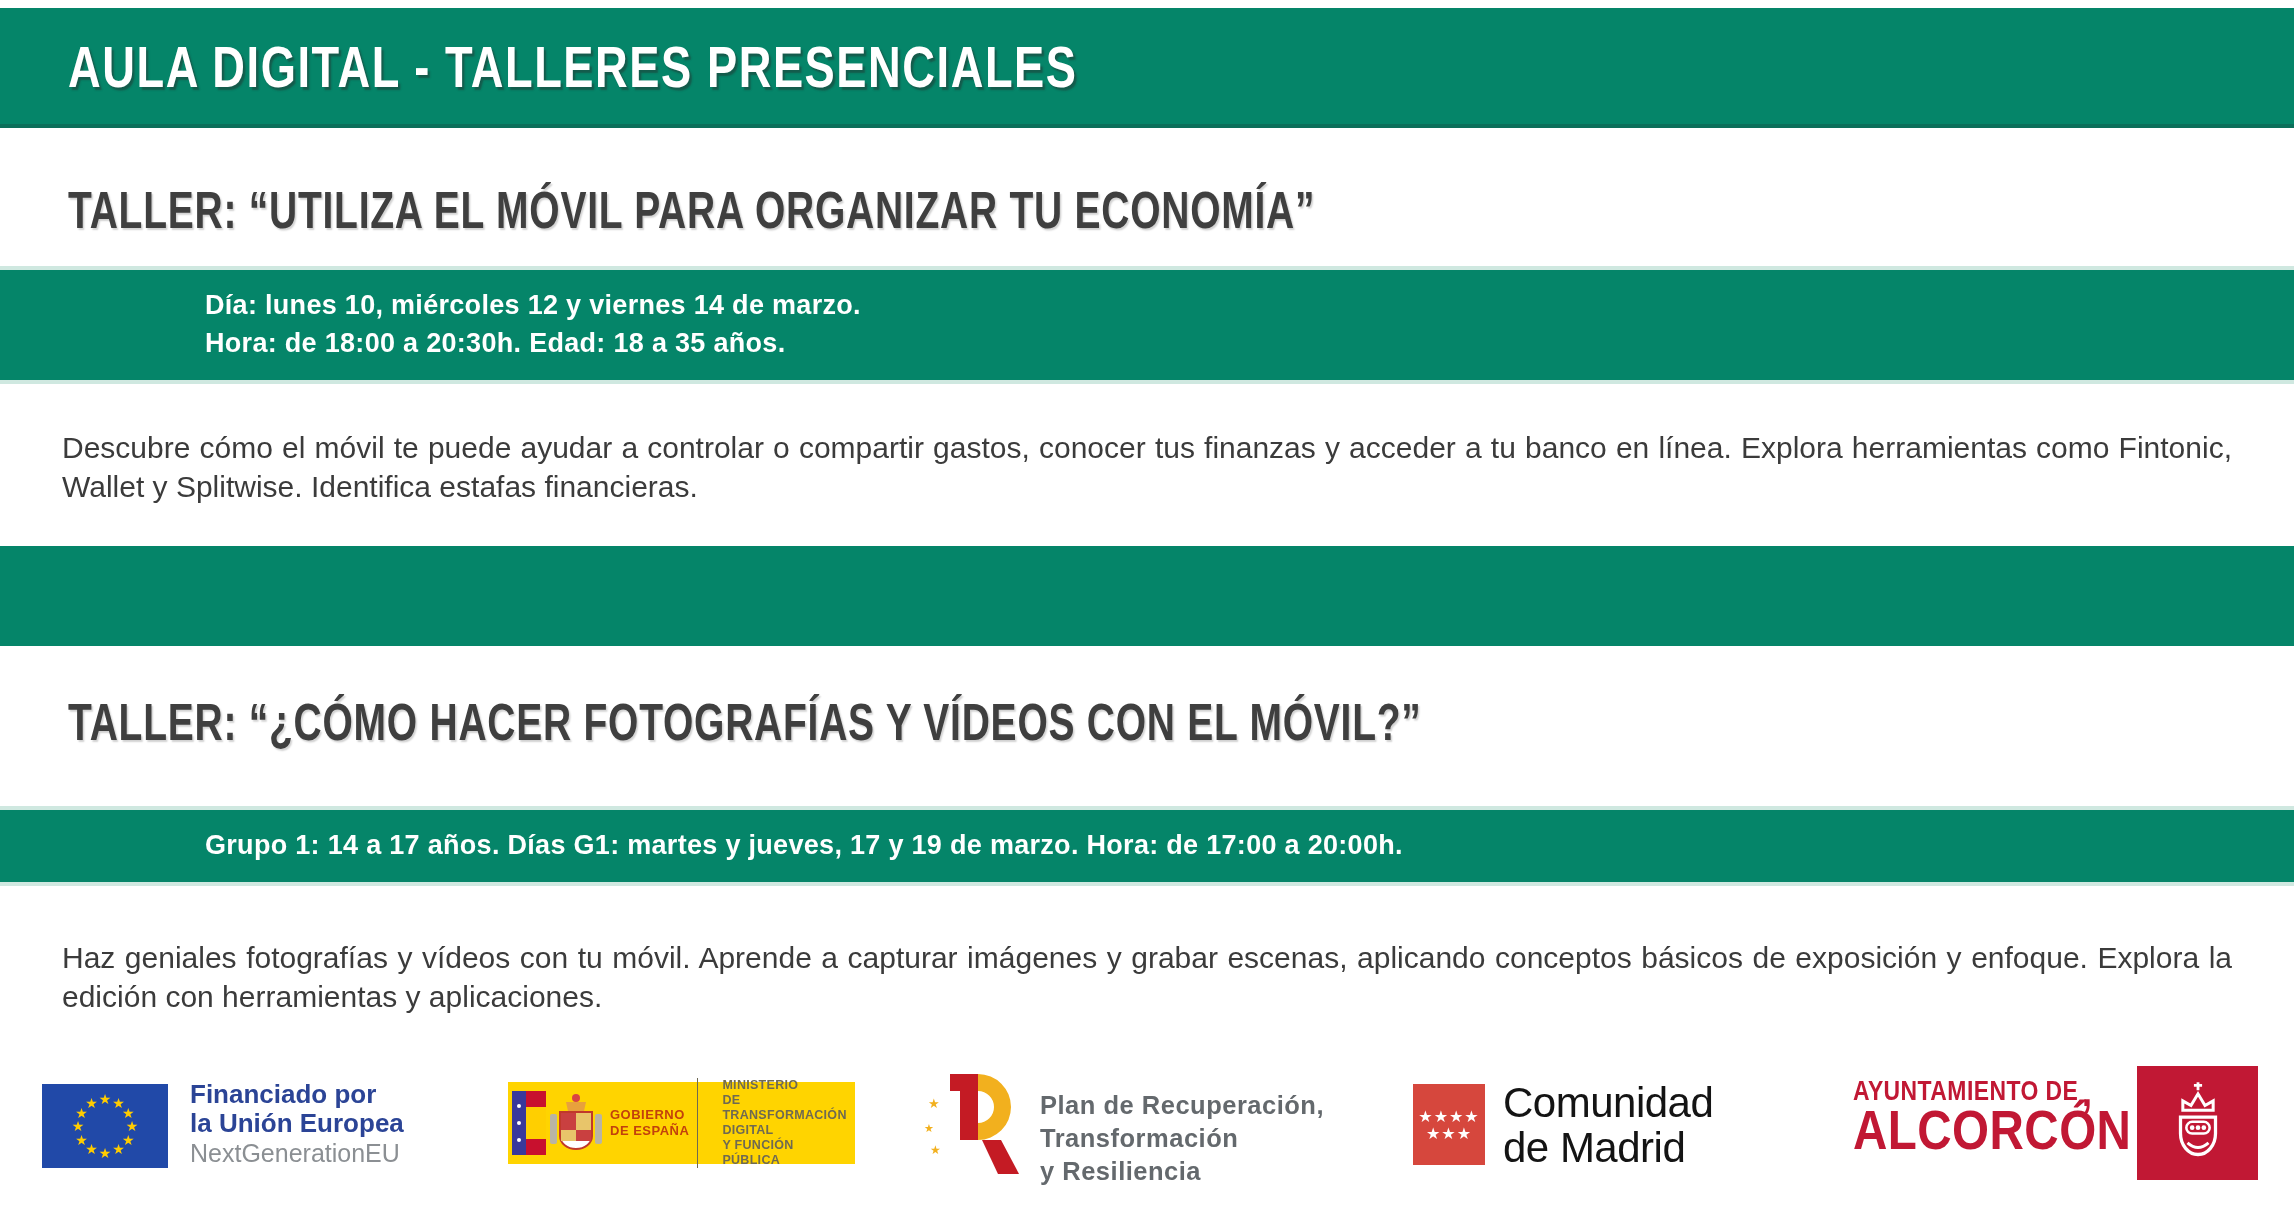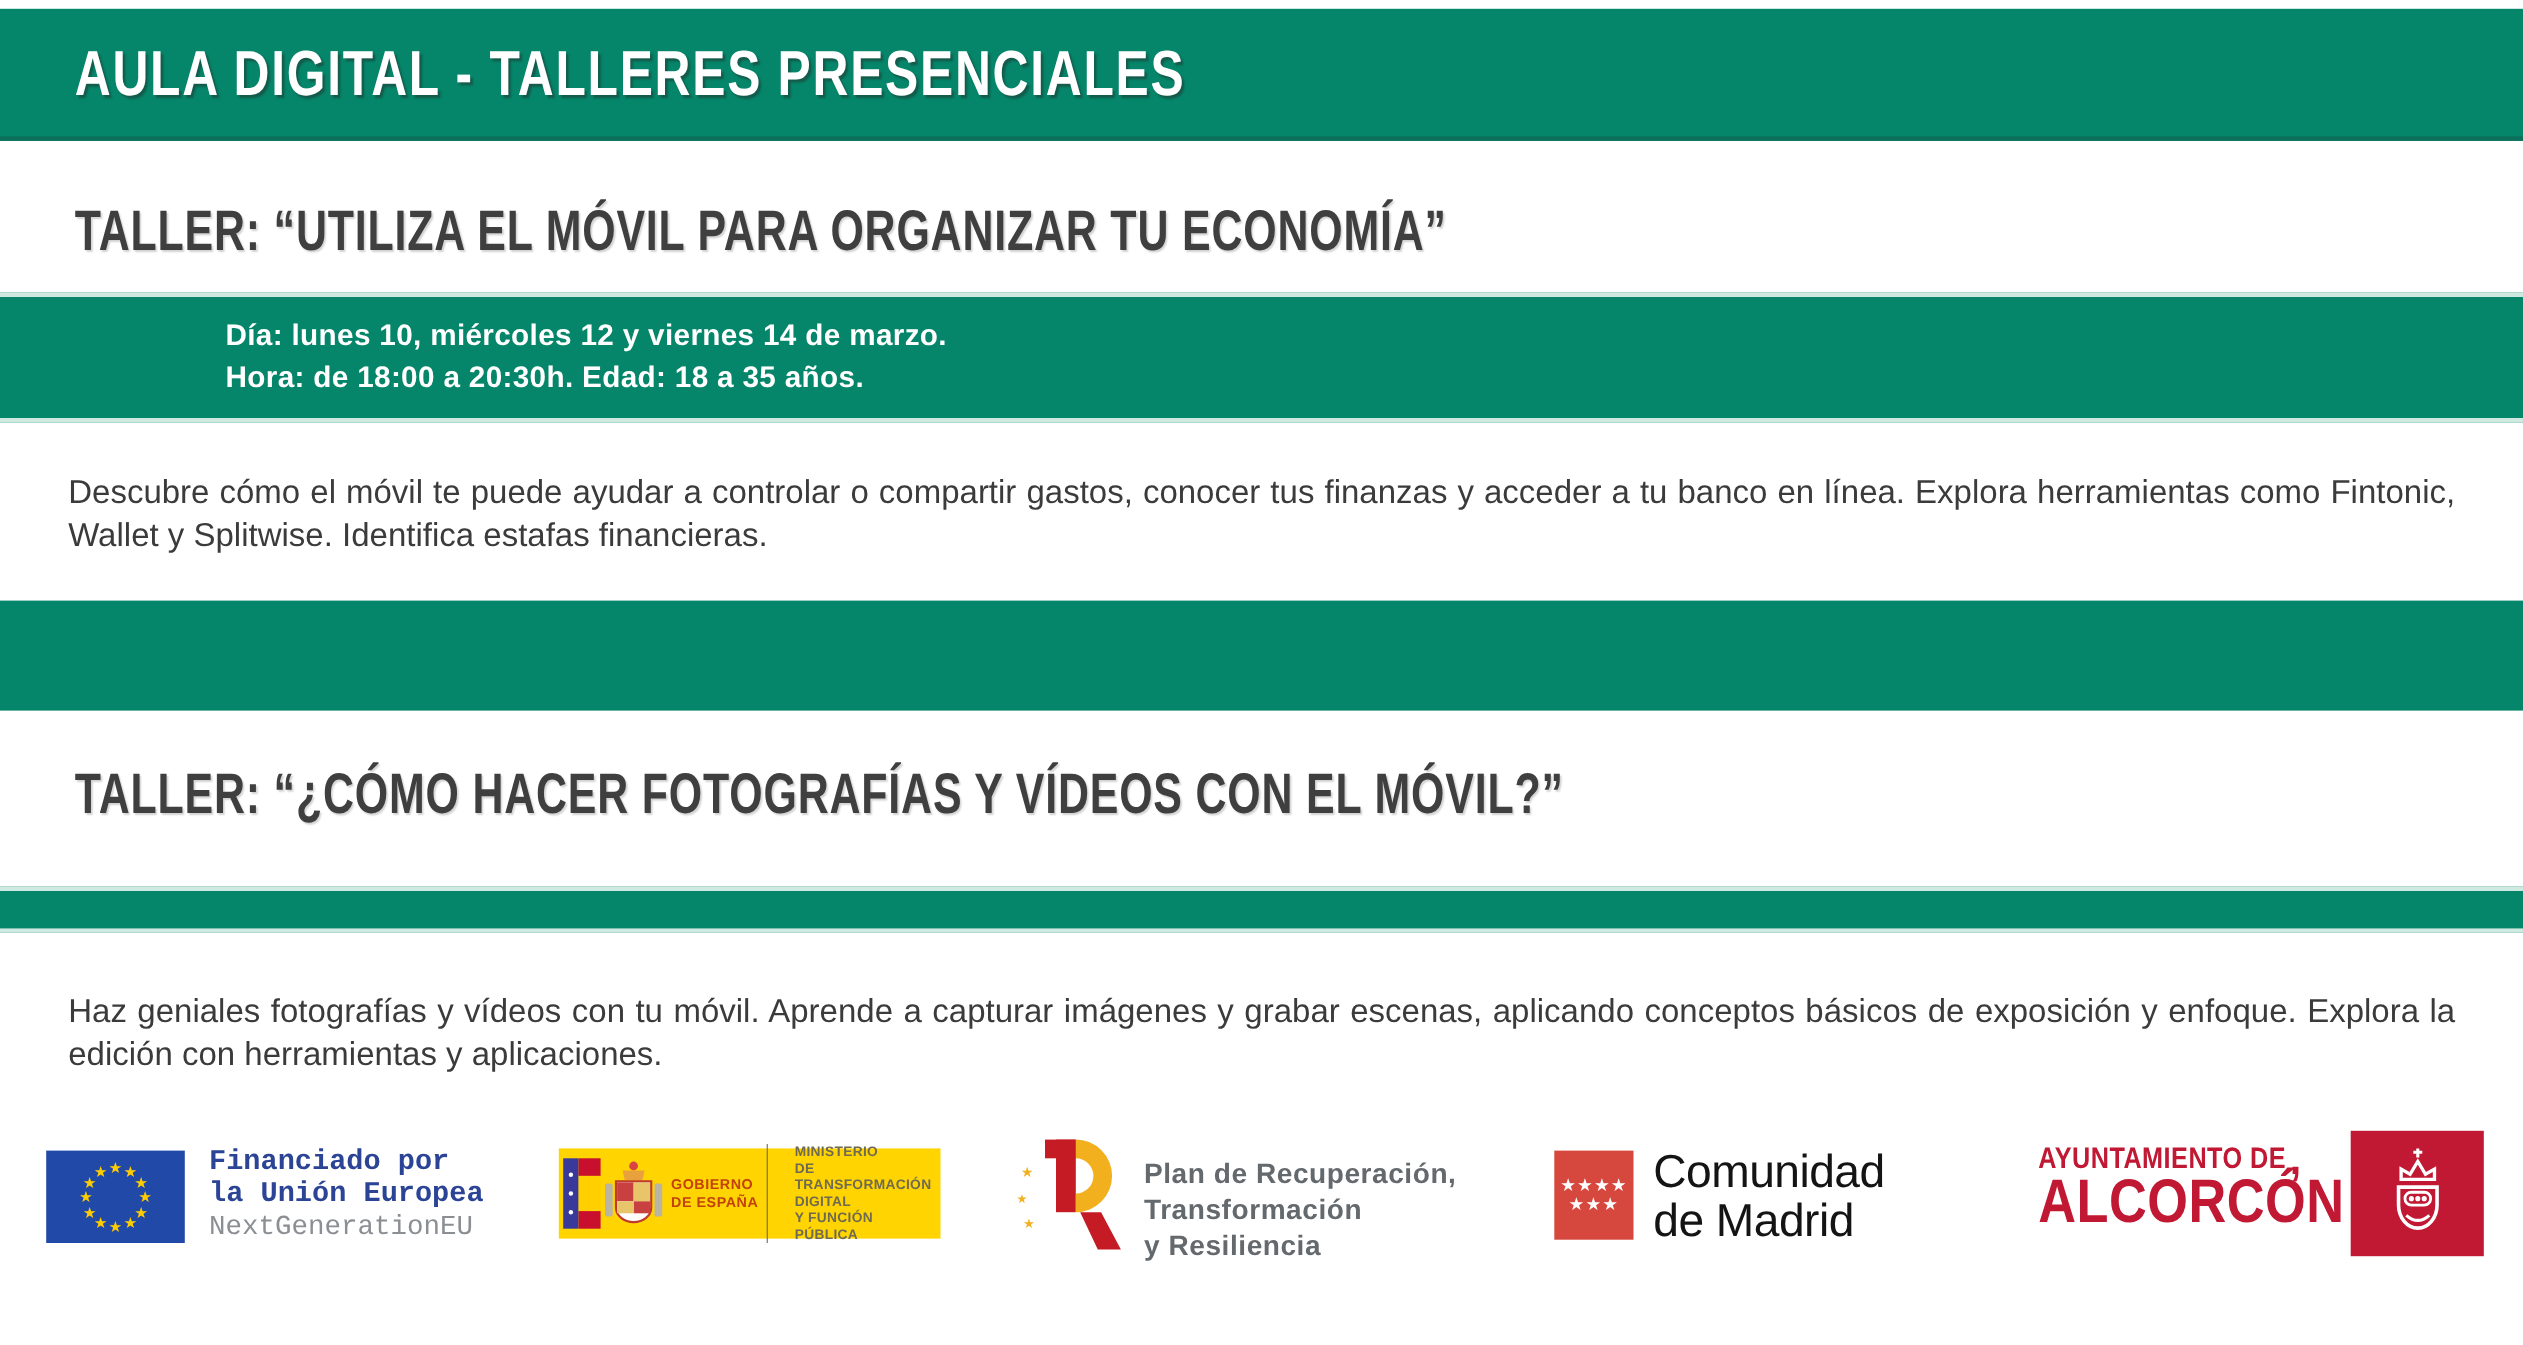--- a/index.html
+++ b/index.html
@@ -69,21 +69,21 @@
 
   
   .eu-flag{
     position:absolute; left:42px; top:20px; width:126px; height:84px;
     background:var(--eu-blue); overflow:hidden;
   }
   .eu-star{
     position:absolute; color:#ffcc00; font-size:14px; line-height:14px;
     transform:translate(-50%,-50%);
   }
-  .eu-text{ position:absolute; left:190px; top:16px;font-family:Liberation Mono, monospace; }
+  .eu-text{ position:absolute; left:190px; top:16px; }
   .eu-text .l1,.eu-text .l2{
     font-size:26px; line-height:29px; font-weight:bold; color:var(--eu-text-blue);
   }
   .eu-text .l3{ font-size:25px; line-height:31px; color:var(--nextgen-gray); }
 
   
   .spain-box{
     position:absolute; left:508px; top:18px; width:347px; height:82px;
     background:var(--spain-yellow); display:flex; align-items:center; padding:0 8px 0 4px;
   }
@@ -160,20 +160,21 @@
       <p class="schedule-line">Hora: de 18:00 a 20:30h. Edad: 18 a 35 años.</p>
     </div>
     <p class="description">Descubre cómo el móvil te puede ayudar a controlar o compartir gastos, conocer tus finanzas y acceder a tu banco en línea. Explora herramientas como Fintonic, Wallet y Splitwise. Identifica estafas financieras.</p>
   </section>
 
   <div class="divider-band"></div>
 
   <section>
     <h1 class="taller-title second">TALLER: “¿CÓMO HACER FOTOGRAFÍAS Y VÍDEOS CON EL MÓVIL?”</h1>
     <div class="schedule-band second">
+      <p class="schedule-line">Grupo 1: 14 a 17 años. Días G1: martes y jueves, 17 y 19 de marzo. Hora: de 17:00 a 20:00h.</p>
     </div>
     <p class="description second">Haz geniales fotografías y vídeos con tu móvil. Aprende a capturar imágenes y grabar escenas, aplicando conceptos básicos de exposición y enfoque. Explora la edición con herramientas y aplicaciones.</p>
   </section>
 
   <footer class="logos">
 
     <div class="eu-flag">
         <span class="eu-star" style="left: 63px; top: 15px;">★</span>
         <span class="eu-star" style="left: 76.5px; top: 18.6173px;">★</span>
         <span class="eu-star" style="left: 86.3827px; top: 28.5px;">★</span>

